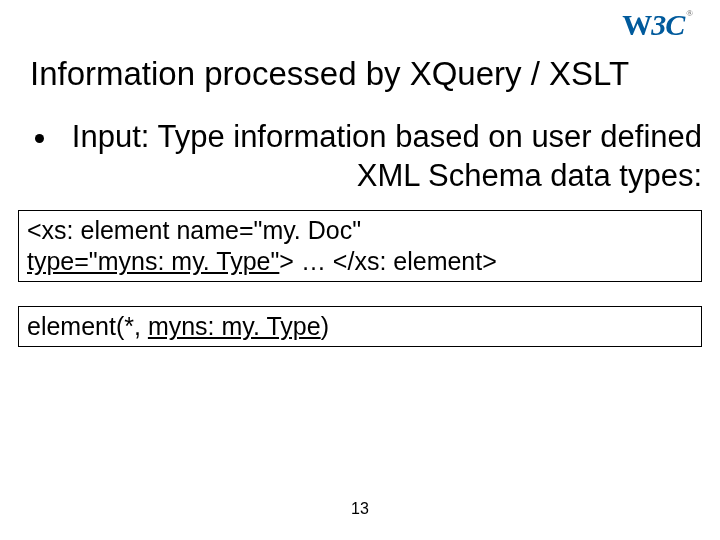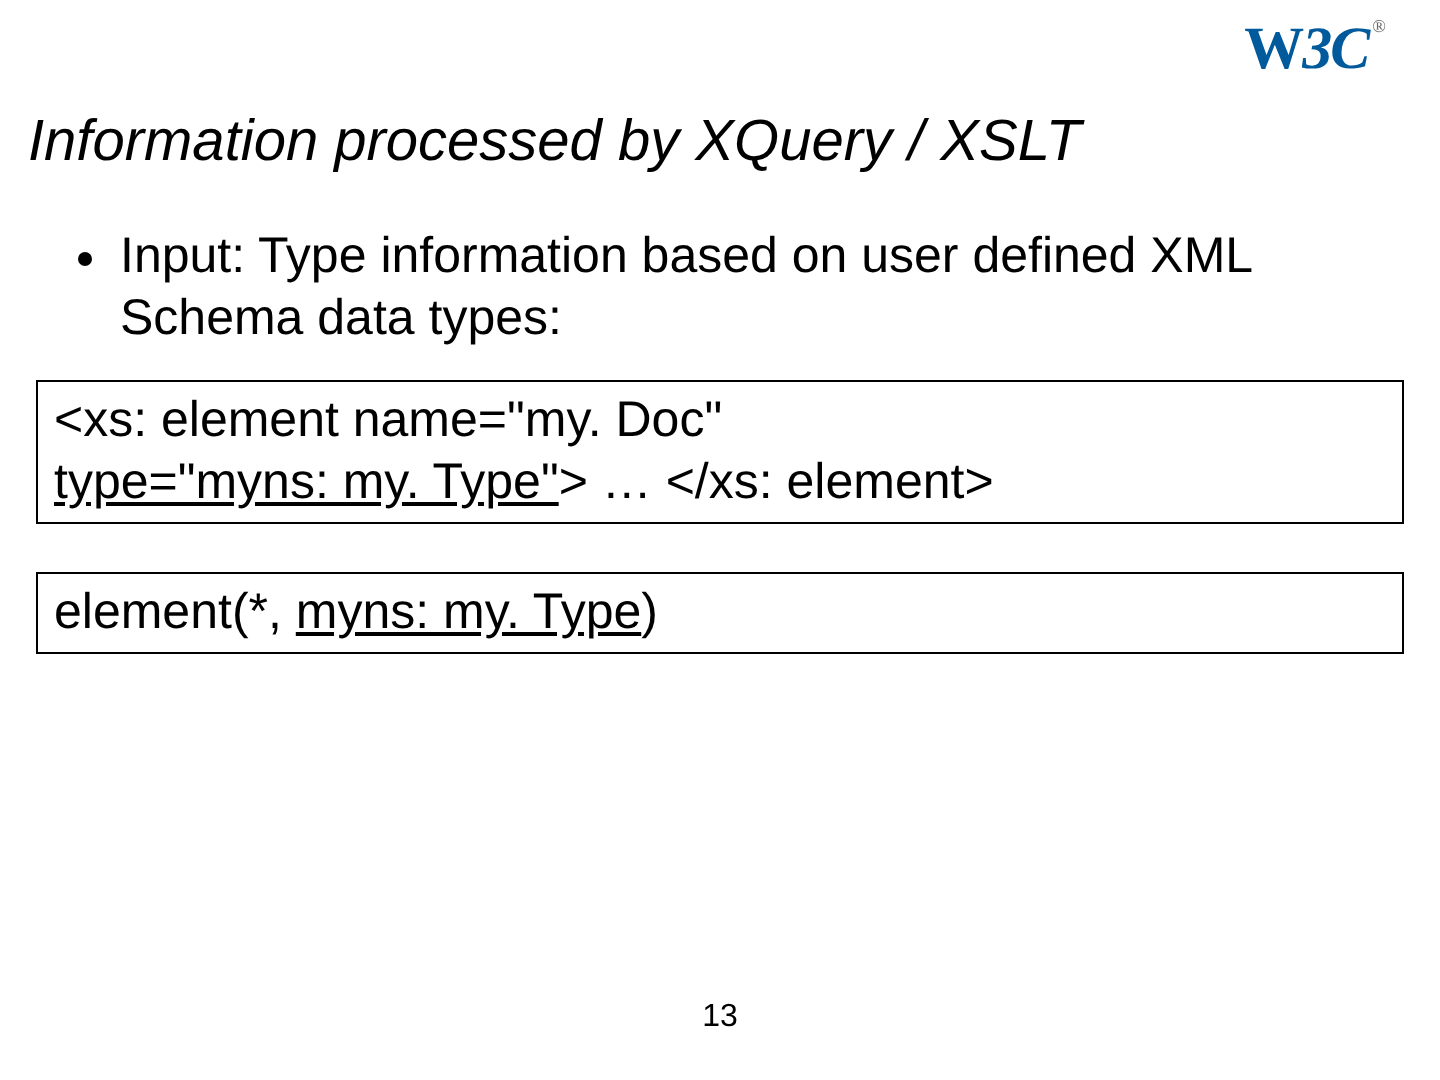--- a/index.html
+++ b/index.html
@@ -26,38 +26,38 @@
   .logo .c { color: #005a9c; font-style: italic; }
   .logo .reg {
     font-size: 9px;
     vertical-align: top;
     color: #666;
     margin-left: 2px;
     font-style: normal;
     font-weight: normal;
   }
   .slide-title {
-    font-size: 29px;
+    font-size: 33px;
     font-weight: normal;
     text-align: left;
-    padding: 55px 20px 25px 14px;
-    font-style: italic;
+    padding: 55px 20px 25px 30px;
   }
   .content {
     padding: 0 18px;
   }
   ul.bullets {
     list-style: disc;
     padding-left: 42px;
     margin-bottom: 14px;
   }
   ul.bullets li {
-    font-size: 25px;
+    font-size: 31px;
     line-height: 1.25;
     margin-bottom: 6px;
+    text-align: right;
   }
   .codebox {
     border: 1px solid #000;
     padding: 4px 8px;
     margin: 6px 0 24px 0;
     font-size: 25px;
     line-height: 1.25;
     font-family: Arial, Helvetica, sans-serif;
   }
   .codebox .underline { text-decoration: underline; }

